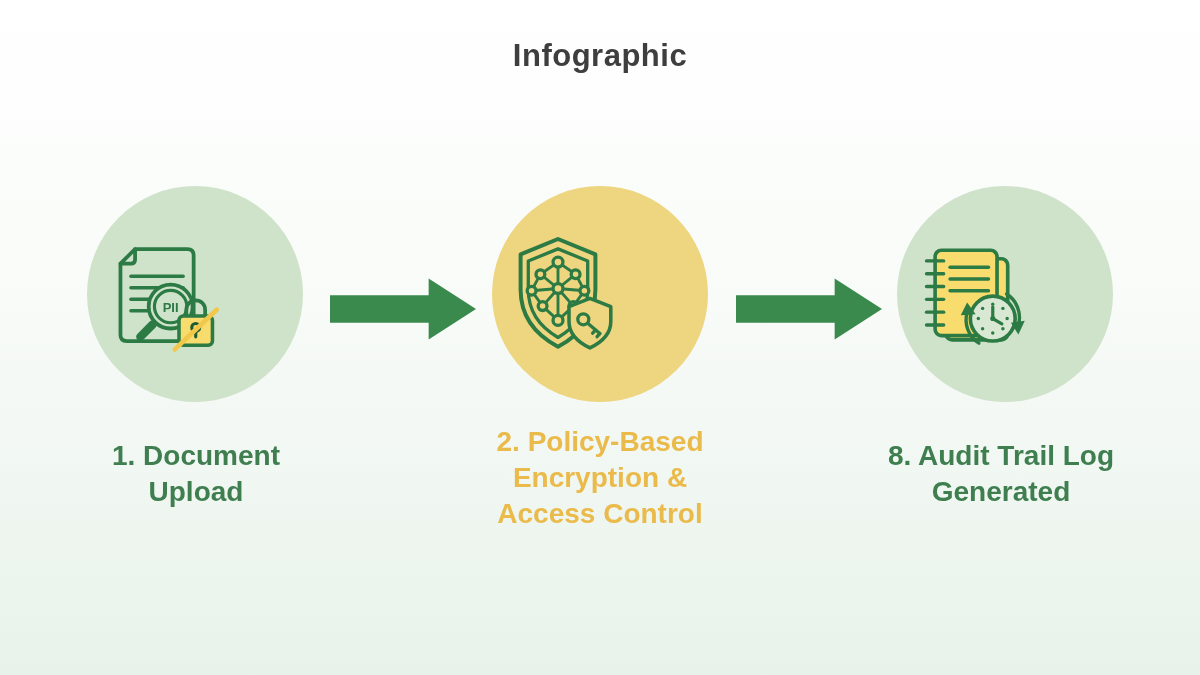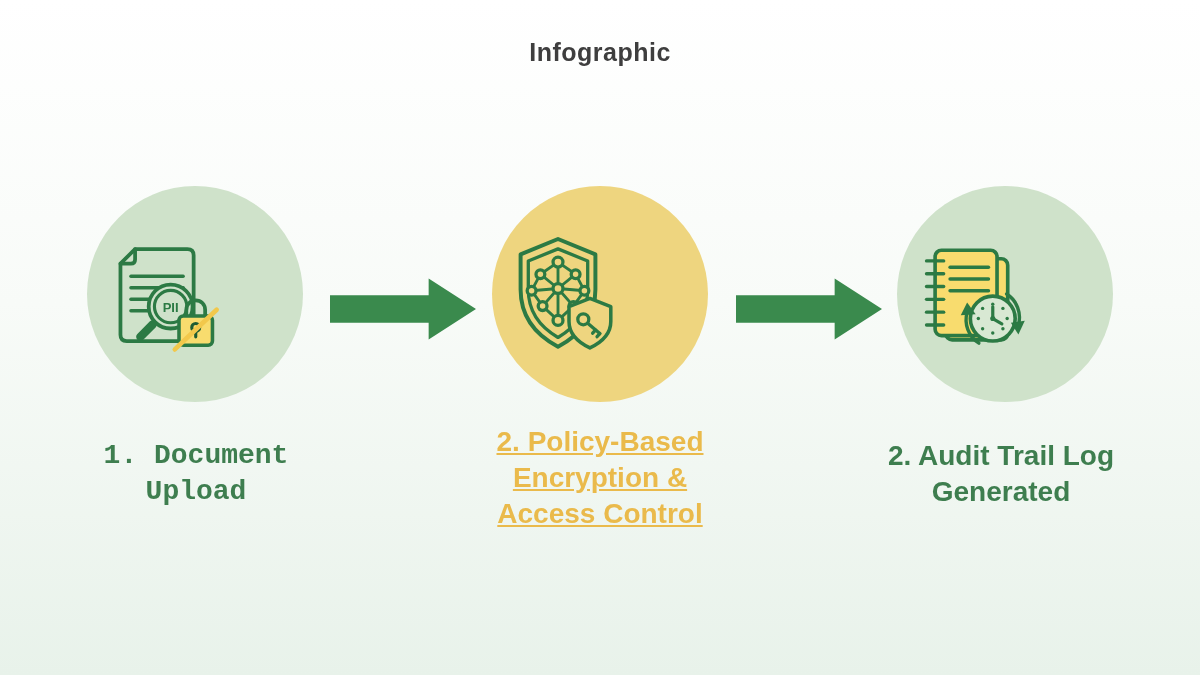--- a/index.html
+++ b/index.html
@@ -3,38 +3,38 @@
 <meta charset="utf-8">
 <style>
   html,body{margin:0;padding:0;background:#ffffff;}
   .stage{
     position:relative;width:1200px;height:675px;overflow:hidden;
     background:linear-gradient(180deg,#ffffff 0%,#f8fbf8 45%,#e8f2ea 100%);
     font-family:"Liberation Sans",sans-serif;
   }
   .title{
     position:absolute;top:38px;left:0;width:100%;text-align:center;
-    font-size:25px;font-weight:bold;color:#3e3e3e;letter-spacing:.5px;
+    font-size:31px;font-weight:bold;color:#3e3e3e;letter-spacing:.5px;
   }
   .circle{
     position:absolute;width:216px;height:216px;border-radius:50%;
     display:flex;align-items:center;
   }
   .c1{left:87px;top:186px;background:#cfe2ca;}
   .c2{left:492px;top:186px;background:#eed57f;}
   .c3{left:897px;top:186px;background:#cfe2ca;}
   .arrow{position:absolute;top:278px;width:146px;height:62px;}
   .a1{left:330px;}
   .a2{left:736px;}
   .label{
     position:absolute;text-align:center;font-size:28px;font-weight:bold;
     line-height:36px;
   }
-  .l1{left:78px;top:438px;width:236px;color:#3e7e4f;font-family:Liberation Mono, monospace;}
-  .l2{left:480px;top:424px;width:240px;color:#eaba4b;text-decoration:underline;}
+  .l1{left:78px;top:438px;width:236px;color:#3e7e4f;}
+  .l2{left:480px;top:424px;width:240px;color:#eaba4b;}
   .l3{left:858px;top:438px;width:286px;color:#3e7e4f;}
   
   .st{fill:none;stroke:#2c7a44;stroke-width:3.6;stroke-linecap:round;stroke-linejoin:round;}
   .st-thin{fill:none;stroke:#2c7a44;stroke-width:2.6;stroke-linecap:round;}
   .st-fillY{fill:#f8dc6e;stroke:#2c7a44;stroke-width:3.4;stroke-linejoin:round;}
   .node{fill:#eed57f;stroke:#2c7a44;stroke-width:3;}
 </style>
 </head>
 <body>
 
@@ -146,15 +146,15 @@
 
       <path d="M 75 105 A 26 26 0 0 1 64 76" fill="none" stroke="#2c7a44" stroke-width="3.2" stroke-linecap="round"></path>
       <polygon points="58,79 72,78 64,67" fill="#2c7a44"></polygon>
       <path d="M 101 59 A 26 26 0 0 1 112 88" fill="none" stroke="#2c7a44" stroke-width="3.2" stroke-linecap="round"></path>
       <polygon points="105,86 118,84 112,97" fill="#2c7a44"></polygon>
     </svg>
   </div>
 
   <div class="label l1" style="color: rgb(62, 126, 79);">1. Document Upload</div>
   <div class="label l2" style="color: rgb(234, 186, 75);">2. Policy-Based Encryption &amp; Access Control</div>
-  <div class="label l3" style="color: rgb(62, 126, 79);">2. Audit Trail Log Generated</div>
+  <div class="label l3" style="color: rgb(62, 126, 79);">8. Audit Trail Log Generated</div>
 
 </div>
 
 </body></html>

